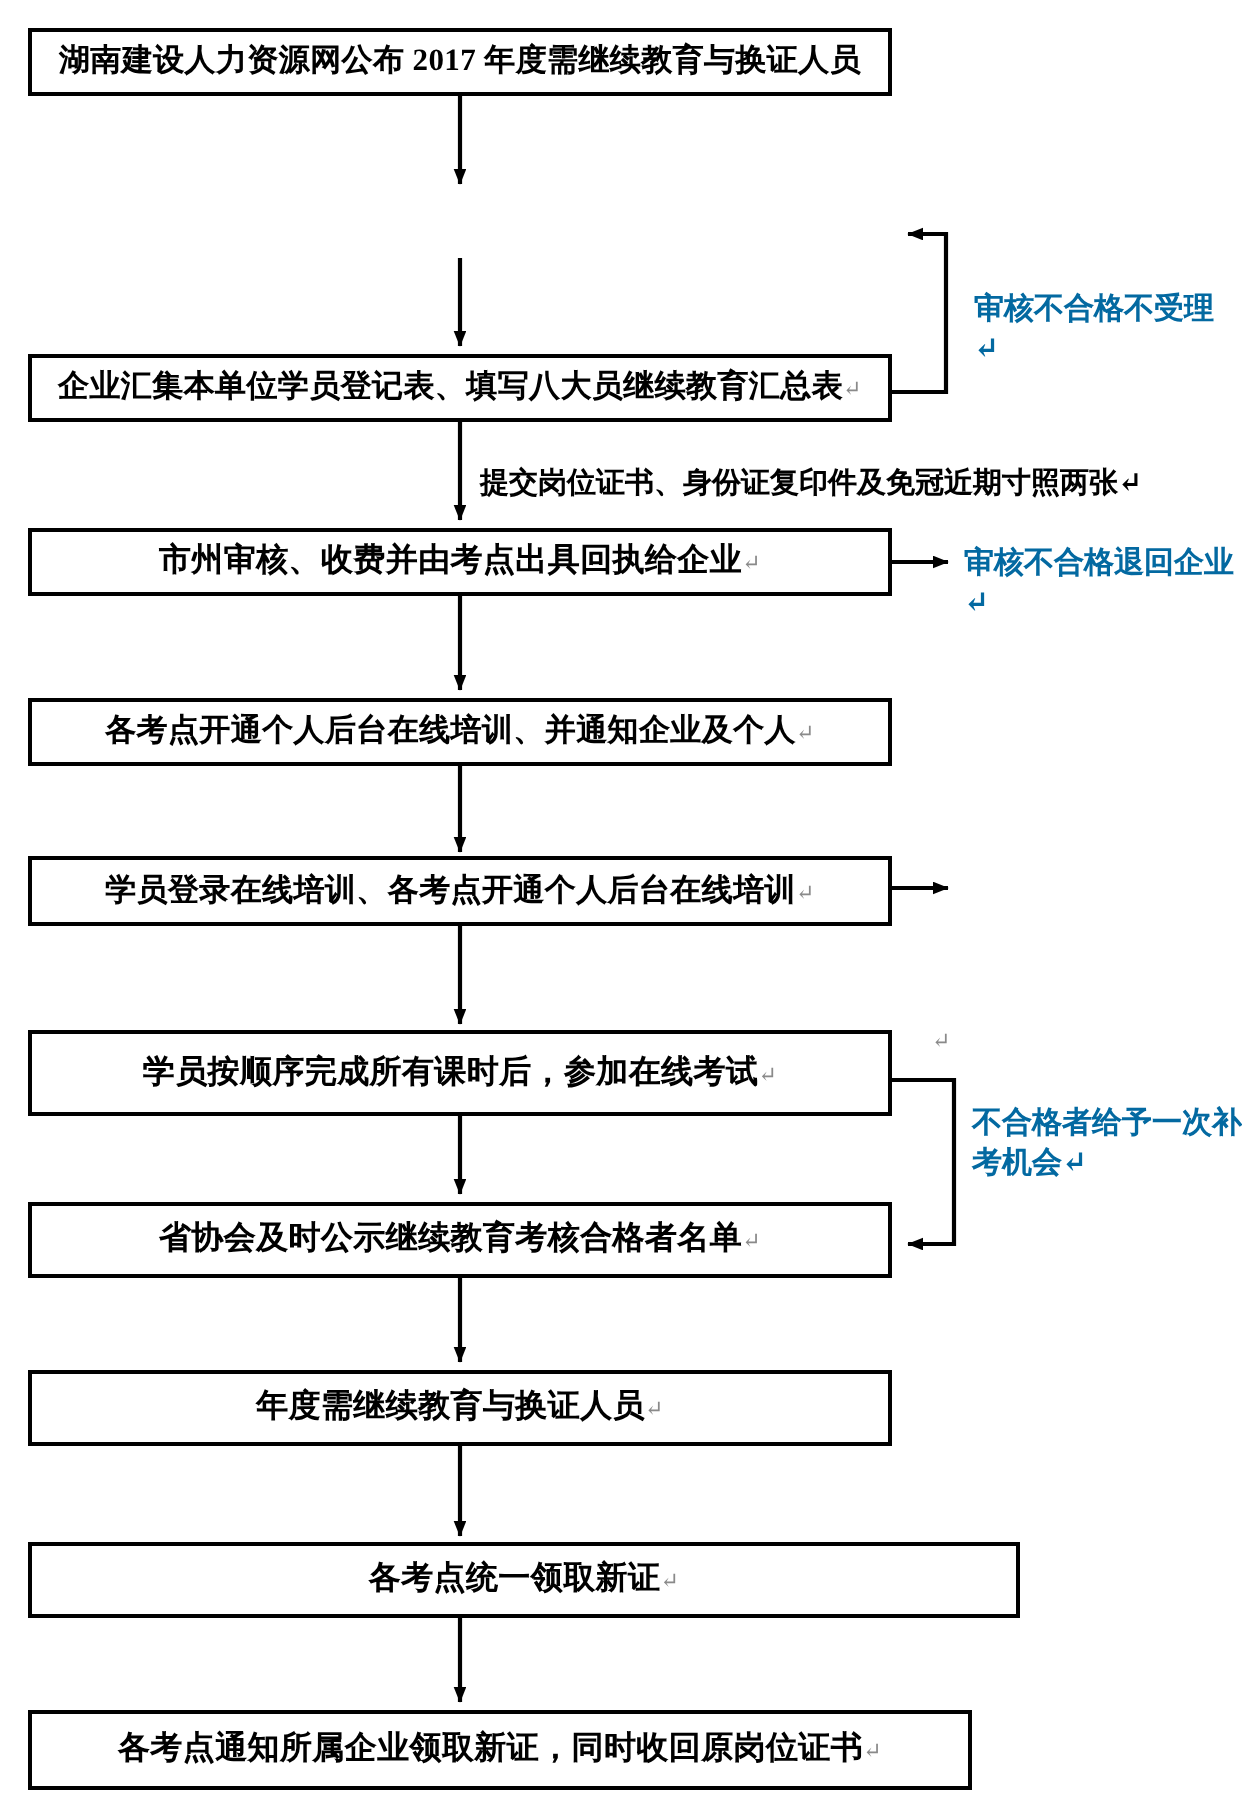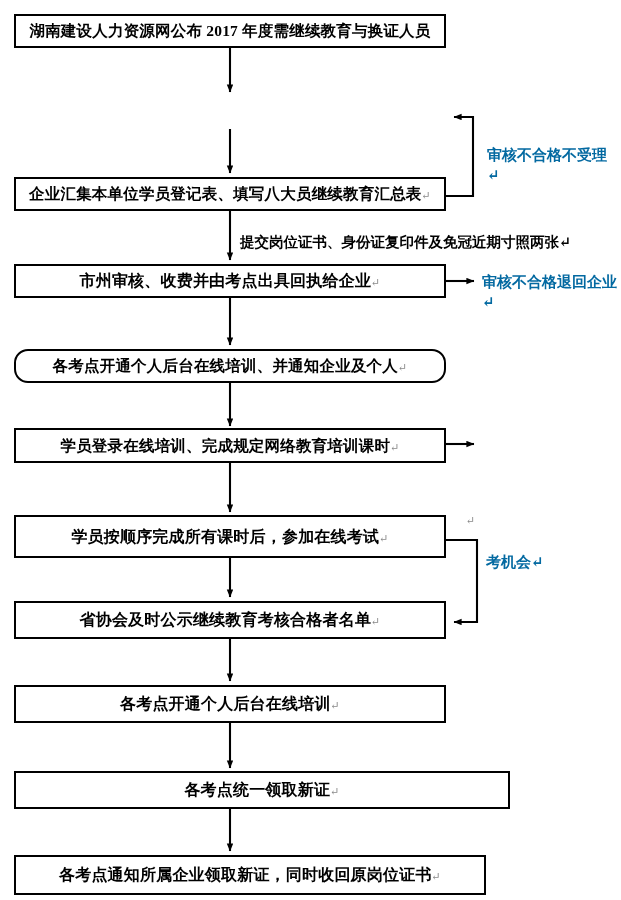--- a/index.html
+++ b/index.html
@@ -124,47 +124,47 @@
       <span>企业汇集本单位学员登记表、填写八大员继续教育汇总表</span><span class="pilcrow">↵</span>
     </span>
   </div>
 
   <div class="node" style="left:14px; top:264px; width:432px; height:34px; font-size:16px;">
     <span class="node-label">
       <span>市州审核、收费并由考点出具回执给企业</span><span class="pilcrow">↵</span>
     </span>
   </div>
 
-  <div class="node" style="left:14px; top:349px; width:432px; height:34px; font-size:15.5px;border-radius:14px;">
+  <div class="node" style="left:14px; top:349px; width:432px; height:34px; font-size:15.5px;">
     <span class="node-label">
       <span>各考点开通个人后台在线培训、并通知企业及个人</span><span class="pilcrow">↵</span>
     </span>
   </div>
 
   <div class="node" style="left:14px; top:428px; width:432px; height:35px; font-size:15.5px;">
     <span class="node-label">
-      <span>学员登录在线培训、完成规定网络教育培训课时</span><span class="pilcrow">↵</span>
+      <span>学员登录在线培训、各考点开通个人后台在线培训</span><span class="pilcrow">↵</span>
     </span>
   </div>
 
   <div class="node" style="left:14px; top:515px; width:432px; height:43px; font-size:16px;">
     <span class="node-label">
       <span>学员按顺序完成所有课时后，参加在线考试</span><span class="pilcrow">↵</span>
     </span>
   </div>
 
   <div class="node" style="left:14px; top:601px; width:432px; height:38px; font-size:16px;">
     <span class="node-label">
       <span>省协会及时公示继续教育考核合格者名单</span><span class="pilcrow">↵</span>
     </span>
   </div>
 
   <div class="node" style="left:14px; top:685px; width:432px; height:38px; font-size:16px;">
     <span class="node-label">
-      <span>各考点开通个人后台在线培训</span><span class="pilcrow">↵</span>
+      <span>年度需继续教育与换证人员</span><span class="pilcrow">↵</span>
     </span>
   </div>
 
   <div class="node" style="left:14px; top:771px; width:496px; height:38px; font-size:16px;">
     <span class="node-label">
       <span>各考点统一领取新证</span><span class="pilcrow">↵</span>
     </span>
   </div>
 
   <div class="node" style="left:14px; top:855px; width:472px; height:40px; font-size:16px;">
@@ -180,18 +180,19 @@
   <div class="edge-label" style="left:240px; top:234px; font-size:14.5px;">
     <span>提交岗位证书、身份证复印件及免冠近期寸照两张</span><span class="pilcrow">↵</span>
   </div>
 
   <div class="side-label" style="left:482px; top:272px; width:140px; font-size:15px;">
     <span>审核不合格退回企业</span><span class="pilcrow">↵</span>
   </div>
 
 
   <div class="side-label" style="left:486px; top:552px; width:135px; font-size:15px;">
+    <div>不合格者给予一次补</div>
     <div><span>考机会</span><span class="pilcrow">↵</span></div>
   </div>
 
   <div class="stray-mark" style="left:466px; top:514px;">↵</div>
 
 </div>
 
 </body></html>

